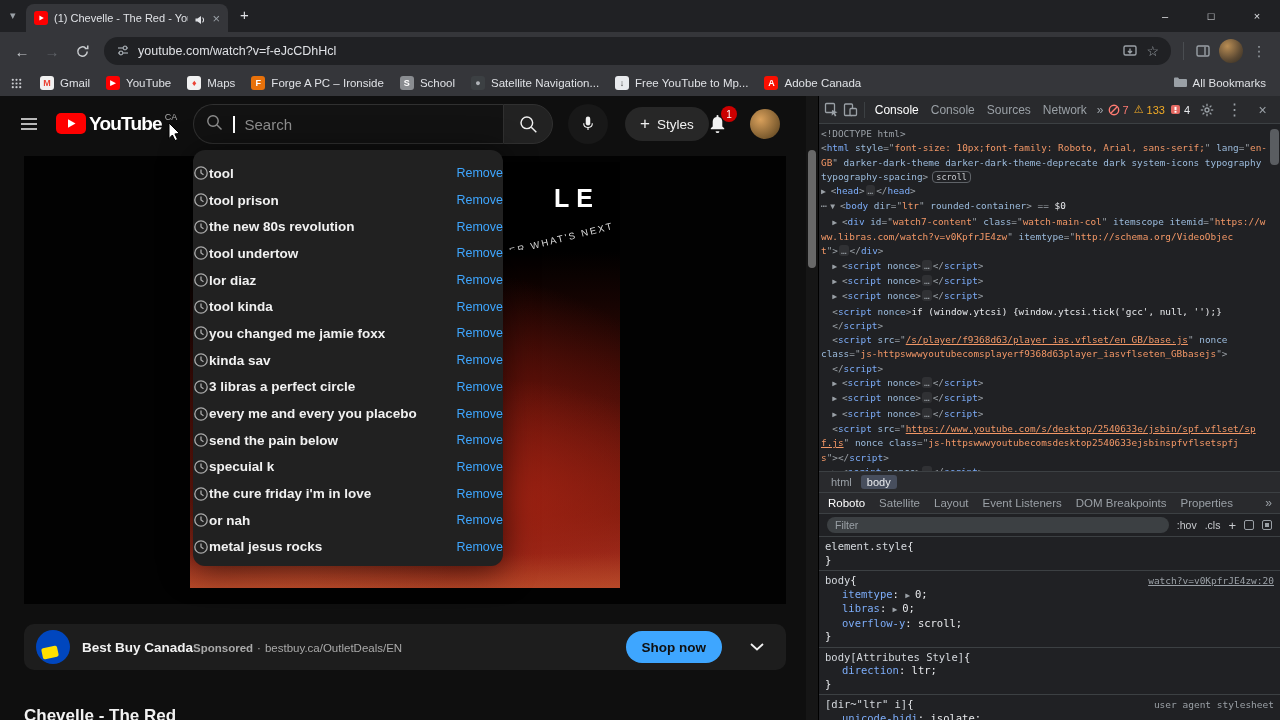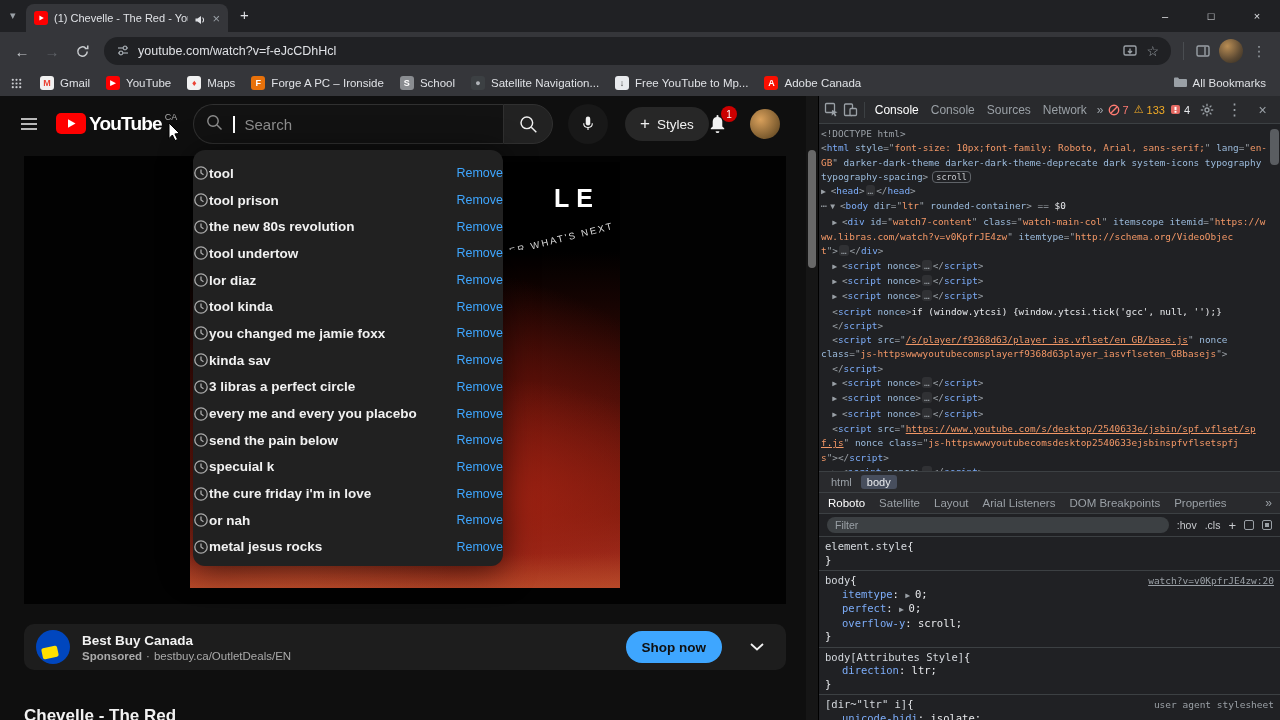--- a/index.html
+++ b/index.html
@@ -75,21 +75,21 @@
     radial-gradient(ellipse 80% 55% at 68% 74%, rgba(168,36,20,.85), transparent 66%),
     radial-gradient(ellipse 95% 70% at 50% 55%, rgba(122,22,12,.95), transparent 72%),
     linear-gradient(180deg,#000 0%,#160402 16%,#3a0a05 38%,#5c130a 58%,#7c1c0e 78%,#97291a 90%,#a83c22 100%)}
   .art-band{position:absolute;left:0;bottom:0;width:100%;height:34px;background:linear-gradient(180deg,rgba(190,70,40,0),rgba(196,86,48,.5))}
   .art-wordmark{position:absolute;right:20px;top:22px;color:#fff;font-size:25px;font-weight:700;letter-spacing:7px}
   .art-tagline{position:absolute;right:8px;top:58px;color:#ddd;font-size:9.5px;letter-spacing:2px;transform:rotate(-14deg);transform-origin:right top;white-space:nowrap}
 
   .ad{position:absolute;left:24px;top:528px;width:762px;height:46px;background:#1d1d1d;border-radius:10px;display:flex;align-items:center;padding:0 12px;gap:12px}
   .ad-logo{flex:0 0 34px;height:34px;border-radius:50%;background:#0046be;position:relative;overflow:hidden}
   .ad-tag{position:absolute;left:6px;bottom:6px;width:16px;height:11px;background:#ffe000;border-radius:2px;transform:rotate(-12deg)}
-  .ad-lines{display:flex;flex-direction:column;justify-content:space-between}
+  .ad-lines{display:flex;flex-direction:row;justify-content:space-between}
   .ad-title{font-size:13.5px;font-weight:700;color:#f1f1f1}
   .ad-sub{font-size:11.5px;color:#aaaaaa;margin-top:2px;display:flex;gap:4px}
   .ad-sponsored{font-weight:700}
   .shopnow{margin-left:auto;height:32px;padding:0 16px;border-radius:16px;background:#3ea6ff;color:#0f0f0f;font-size:13.5px;font-weight:700;display:flex;align-items:center}
   .ad-chevron{margin:0 10px 0 16px;display:flex;align-items:center}
   .vid-title{position:absolute;left:24px;top:610px;font-size:17px;font-weight:700;color:#f1f1f1}
 
   
   .devtools{position:absolute;left:818px;top:0;width:462px;height:624px;background:#202124;border-left:1px solid #000;display:flex;flex-direction:column}
   .dt-tabbar{flex:0 0 27px;display:flex;align-items:center;background:#292a2d;border-bottom:1px solid #3c4043;padding:0 4px;gap:1px}
@@ -621,21 +621,21 @@
       <div class="dt-crumbs">
         <span class="crumb">html</span>
         <span class="crumb sel">body</span>
       </div>
 
       <div class="dt-paneltabs">
         <span id="dt-paneltabs-list" style="display:flex;align-items:center;height:100%">
             <span class="dt-ptab sel">Roboto</span>
             <span class="dt-ptab">Satellite</span>
             <span class="dt-ptab">Layout</span>
-            <span class="dt-ptab">Arial Listeners</span>
+            <span class="dt-ptab">Event Listeners</span>
             <span class="dt-ptab">DOM Breakpoints</span>
             <span class="dt-ptab">Properties</span>
           </span>
         <span class="pt-more">»</span>
       </div>
 
       <div class="dt-filter">
         <span class="filter-pill">
           <span>Filter</span>
         </span>
@@ -654,21 +654,21 @@
             </div>
             <div>}</div>
           </div>
           <div class="rule">
             <div class="rule-head">
               <span class="sel-text">body</span>
               <span class="tok-w"> {</span>
               <span class="rule-link u">watch?v=v0KpfrJE4zw:20</span>
             </div>
             <div class="prop"><span class="prop-name">itemtype</span><span class="tok-w">: </span><span class="prop-arrow">▶ </span><span class="prop-val">0</span><span class="tok-w">;</span></div>
-            <div class="prop"><span class="prop-name">perfect</span><span class="tok-w">: </span><span class="prop-arrow">▶ </span><span class="prop-val">0</span><span class="tok-w">;</span></div>
+            <div class="prop"><span class="prop-name">libras</span><span class="tok-w">: </span><span class="prop-arrow">▶ </span><span class="prop-val">0</span><span class="tok-w">;</span></div>
             <div class="prop"><span class="prop-name">overflow-y</span><span class="tok-w">: </span><span class="prop-val">scroll</span><span class="tok-w">;</span></div>
             <div>}</div>
           </div>
           <div class="rule">
             <div class="rule-head">
               <span class="sel-text">body[Attributes Style]</span>
               <span class="tok-w"> {</span>
             </div>
             <div class="prop"><span class="prop-name">direction</span><span class="tok-w">: </span><span class="prop-val">ltr</span><span class="tok-w">;</span></div>
             <div>}</div>

